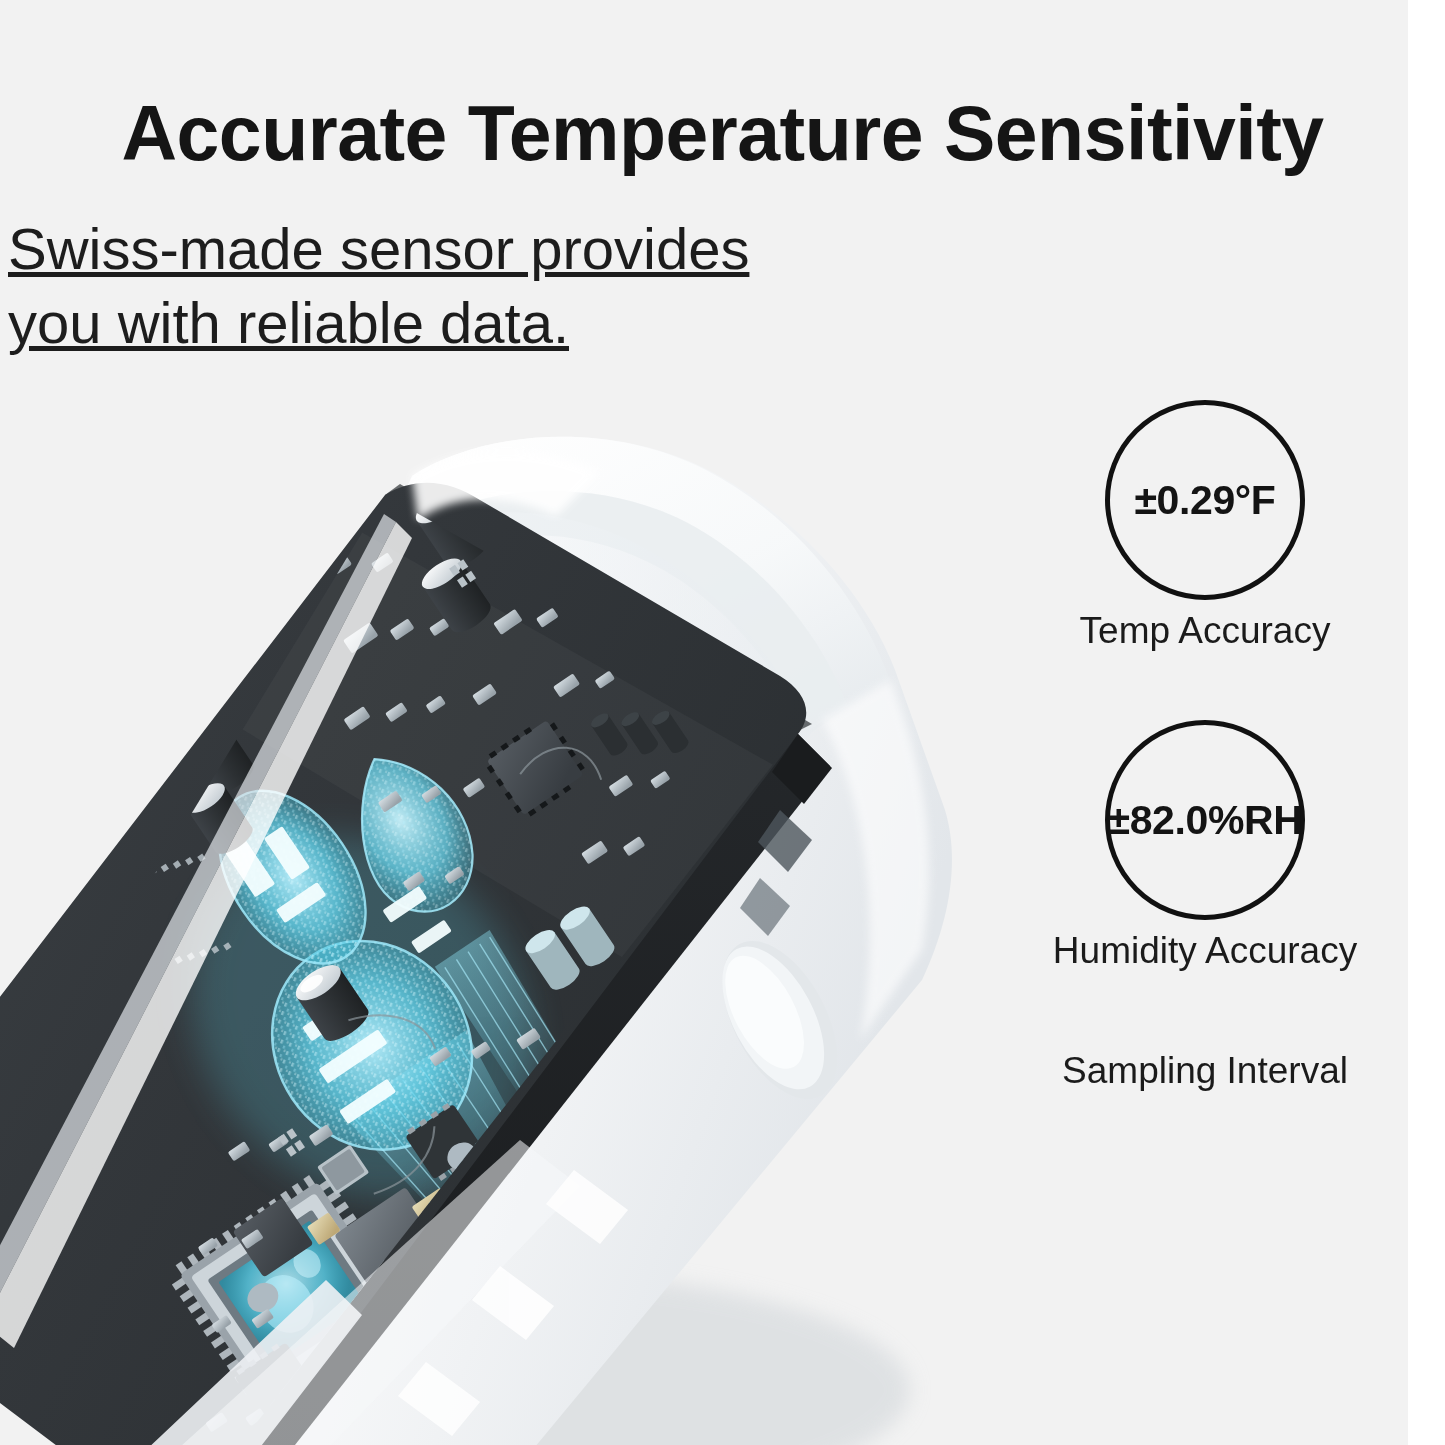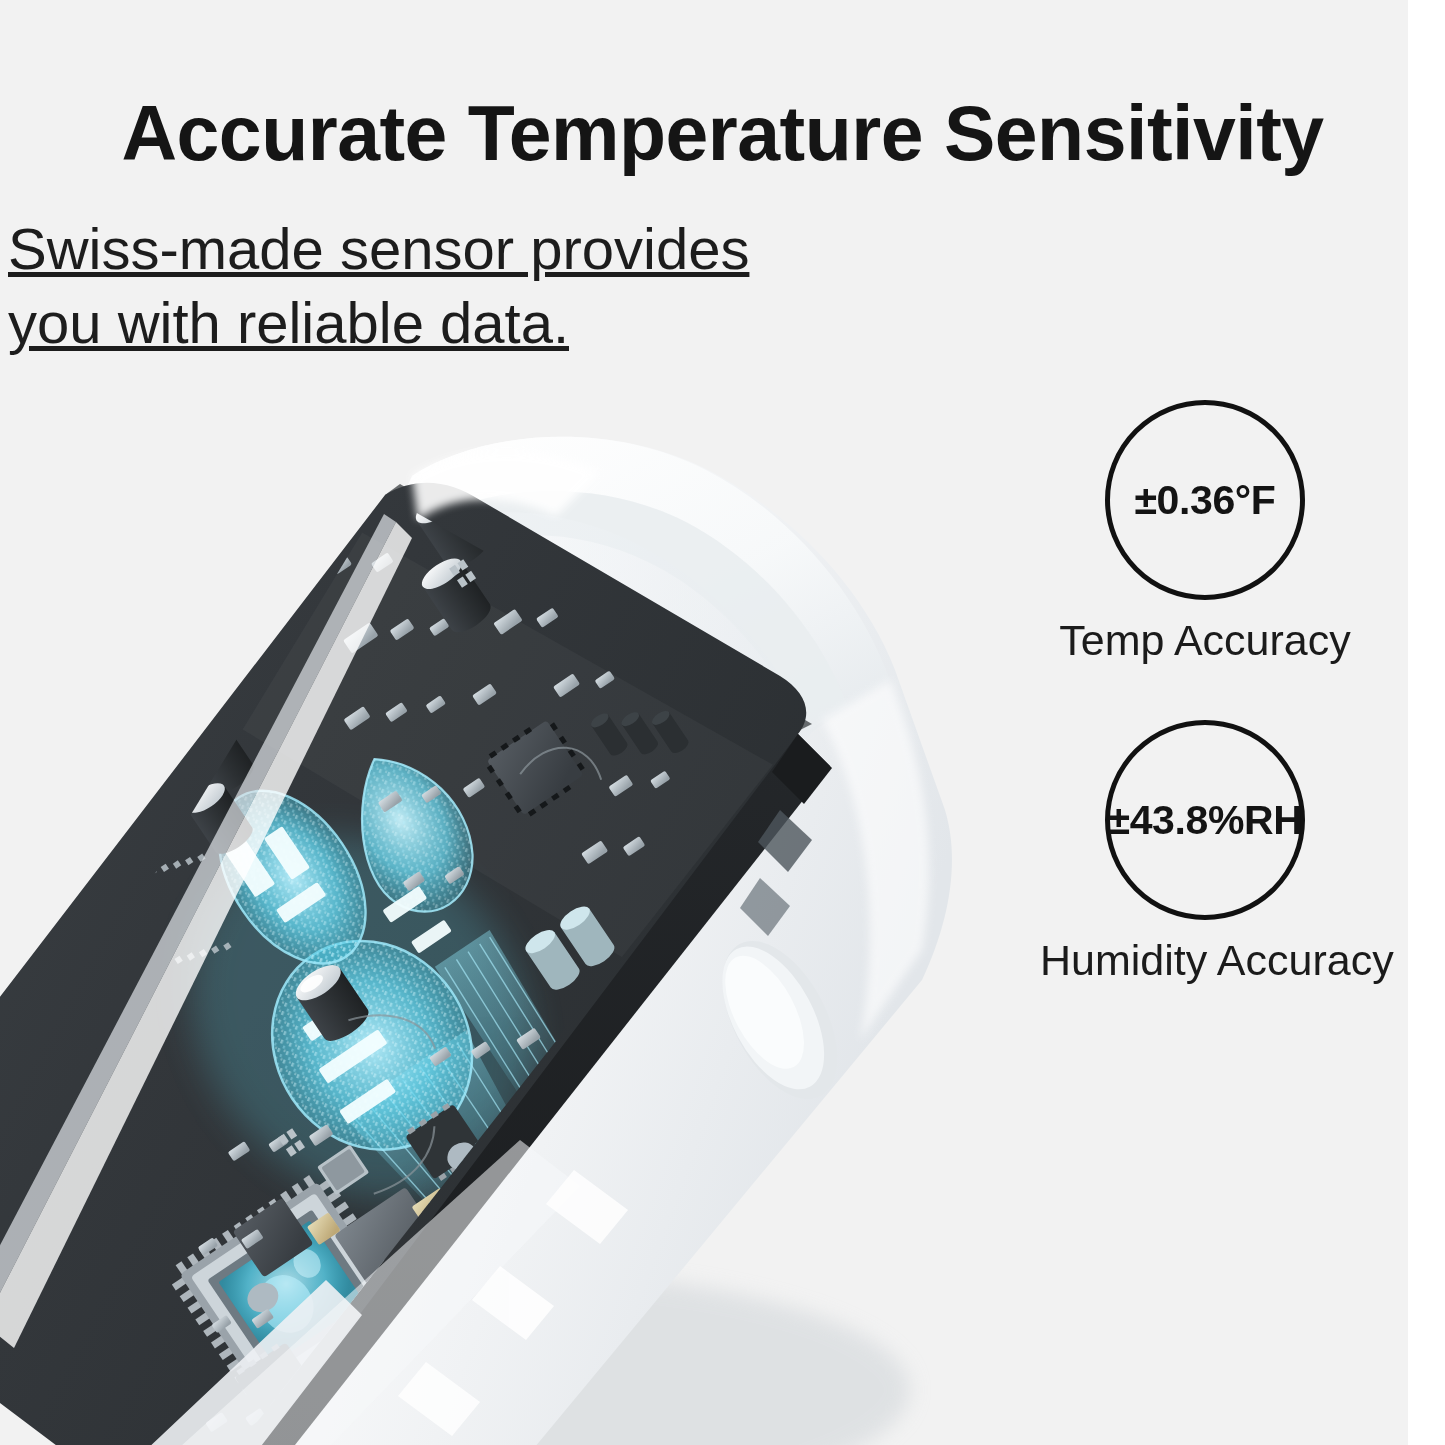--- a/index.html
+++ b/index.html
@@ -81,24 +81,24 @@
     color: #141414;
     letter-spacing: -0.4px;
     white-space: nowrap;
   }
   .badge-value.light {
     font-weight: normal;
     font-size: 72px;
     letter-spacing: -1px;
   }
   .badge-label {
-    margin-top: 16px;
+    margin-top: 10px;
     font-family: "Liberation Sans", sans-serif;
     font-weight: normal;
-    font-size: 43px;
+    font-size: 37px;
     color: #1b1b1b;
     white-space: nowrap;
   }
 
   
   .product {
     position: absolute;
     left: -40px;
     top: 380px;
     width: 1020px;
@@ -773,30 +773,31 @@
 
   <div class="subtitle">
     <span class="l1">Swiss-made sensor provides</span>
     <span class="l2">you with reliable data.</span>
   </div>
 
   <div class="badges">
 
     <div class="badge badge-1">
       <div class="badge-circle">
-        <span class="badge-value">±0.36°F</span>
+        <span class="badge-value">±0.29°F</span>
       </div>
       <div class="badge-label">Temp Accuracy</div>
     </div>
 
     <div class="badge badge-2">
       <div class="badge-circle">
-        <span class="badge-value">±43.8%RH</span>
+        <span class="badge-value">±82.0%RH</span>
       </div>
       <div class="badge-label">Humidity Accuracy</div>
     </div>
 
     <div class="badge badge-3">
+      <div class="badge-label">Sampling Interval</div>
     </div>
 
   </div>
 
 </div>
 
 </body></html>

